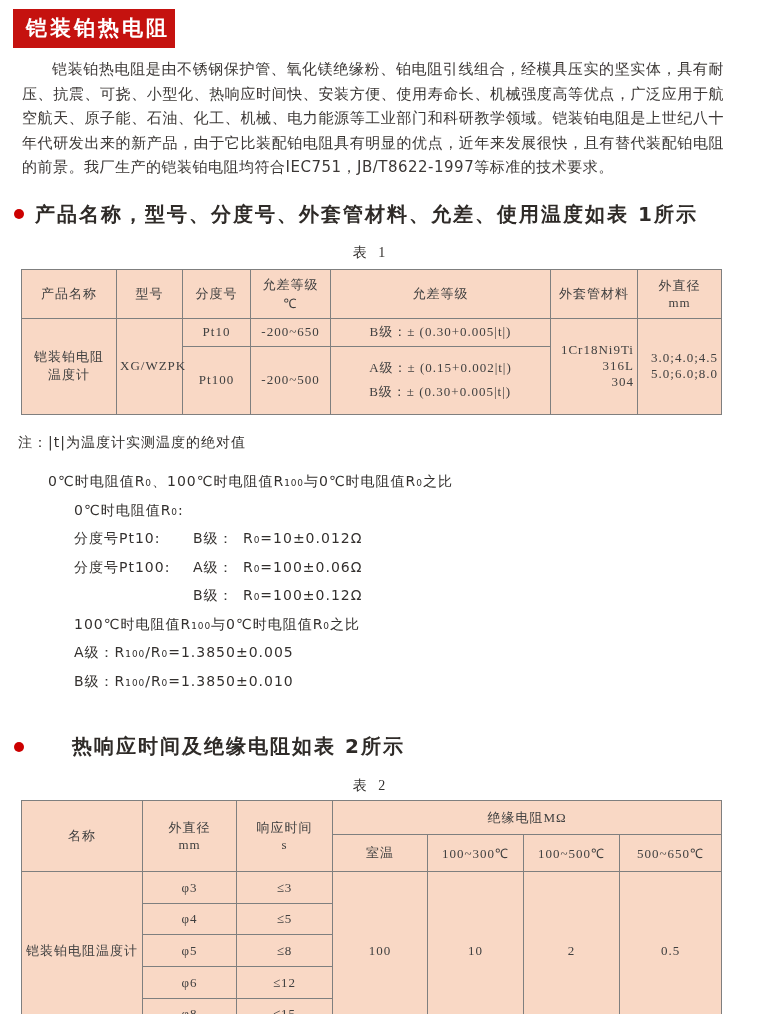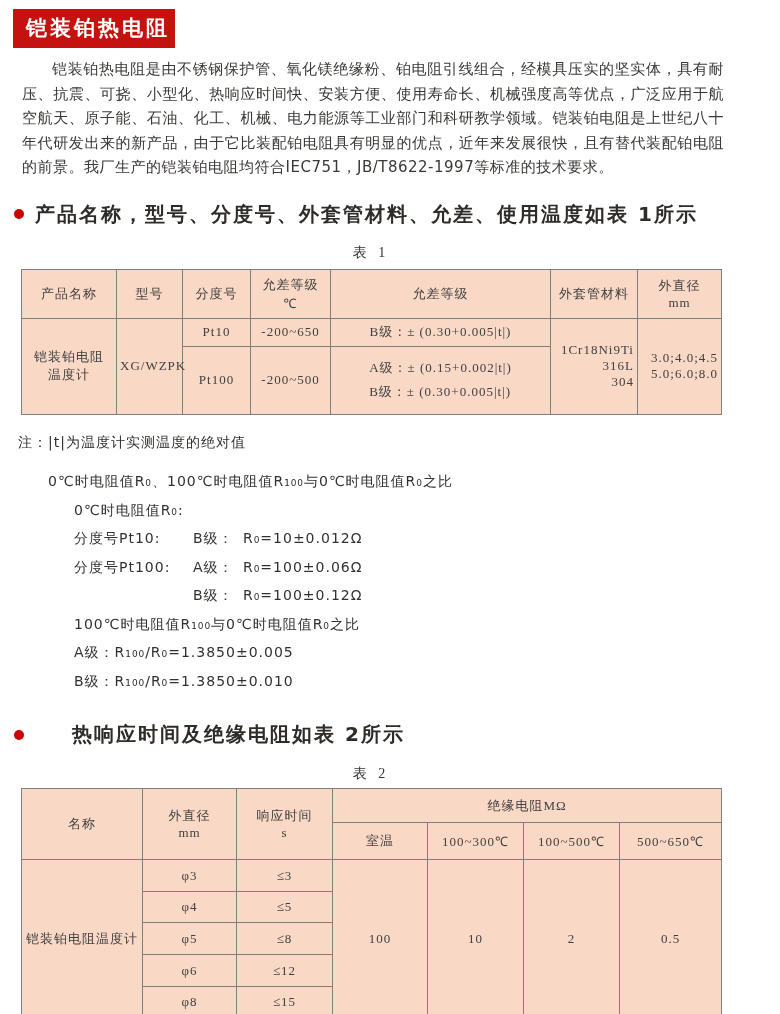--- a/index.html
+++ b/index.html
@@ -70,21 +70,21 @@
   .tol-block{display:inline-block;text-align:left;line-height:24px;}
 
   
   .notes{margin:13px 0 0 18px;font-size:14px;color:#33302e;letter-spacing:1px;}
   .notes-line{line-height:28.5px;}
   .ind1{margin-left:30px;}
   .ind2{margin-left:56px;}
   .gap-top{margin-top:11px;}
   .r0-label{display:inline-block;width:119px;}
   .r0-grade{display:inline-block;width:50px;}
-  .sec2{margin-top:26px;gap:48px;}
+  .sec2{margin-top:38px;gap:48px;}
 </style>
 </head>
 <body>
 
 <div class="page">
 
   <div class="title-box">铠装铂热电阻</div>
 
   <p class="intro">铠装铂热电阻是由不锈钢保护管、氧化镁绝缘粉、铂电阻引线组合，经模具压实的坚实体，具有耐压、抗震、可挠、小型化、热响应时间快、安装方便、使用寿命长、机械强度高等优点，广泛应用于航空航天、原子能、石油、化工、机械、电力能源等工业部门和科研教学领域。铠装铂电阻是上世纪八十年代研发出来的新产品，由于它比装配铂电阻具有明显的优点，近年来发展很快，且有替代装配铂电阻的前景。我厂生产的铠装铂电阻均符合IEC751，JB/T8622-1997等标准的技术要求。</p>
 

